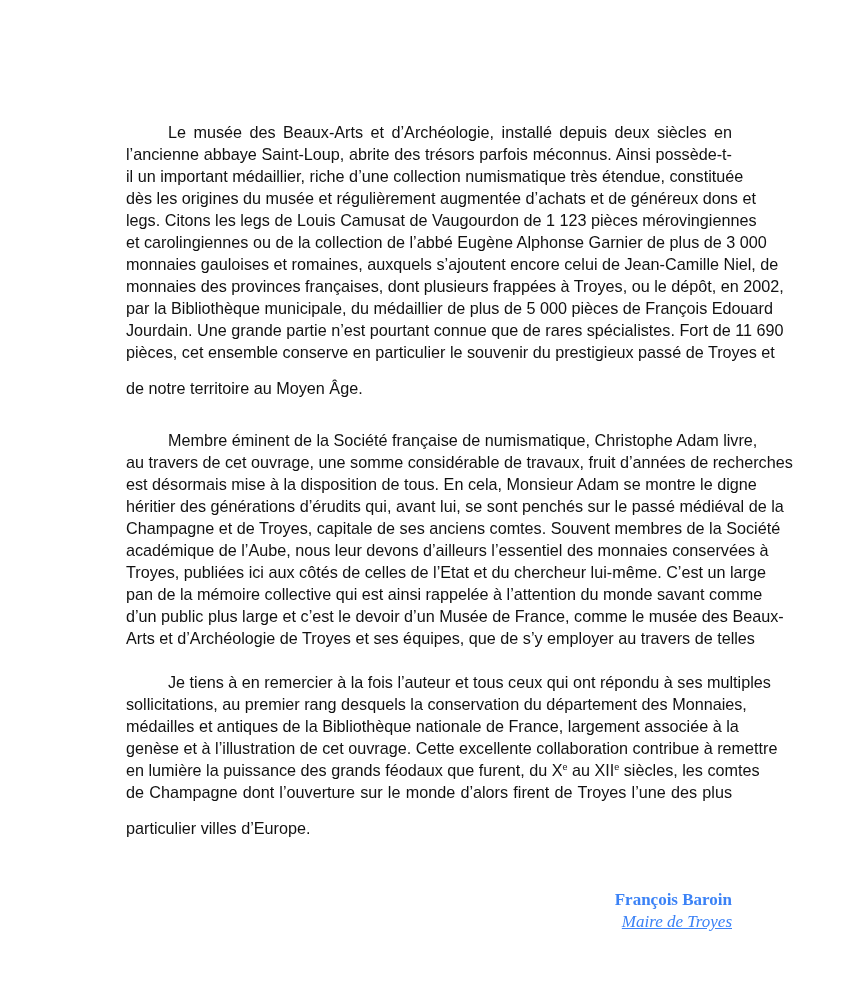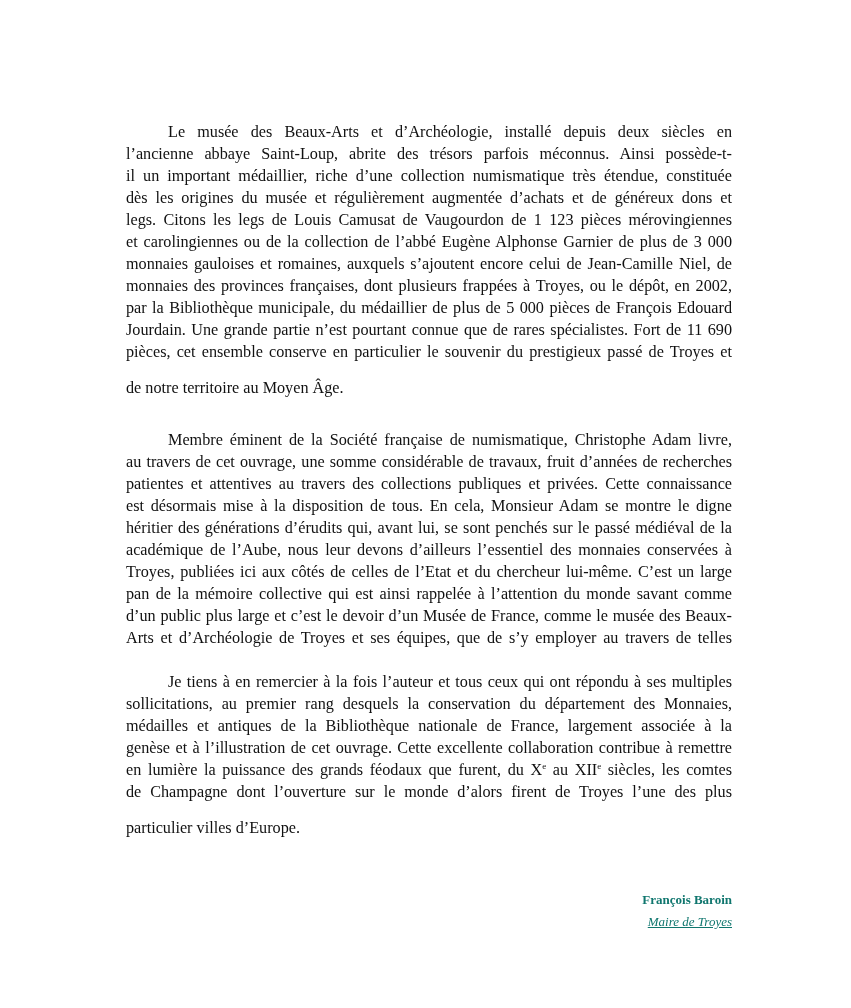--- a/index.html
+++ b/index.html
@@ -1,33 +1,33 @@
 <!DOCTYPE html>
 <html><head>
   <meta charset="utf-8">
   <style>
     html, body { margin: 0; padding: 0; background: #ffffff; }
     body { width: 851px; height: 1008px; position: relative; overflow: hidden; }
     .page { position: absolute; left: 0; top: 0; width: 851px; height: 1008px; background: #fff; }
     .text-block {
       position: absolute; left: 126px; width: 606px;
-      font-family: Liberation Serif, serif; font-size: 16.2px; color: #111;
+      font-family: Liberation Sans, sans-serif; font-size: 16.2px; color: #111;
     }
     .line {
       height: 22px; line-height: 22px; white-space: nowrap;
       text-align: justify; text-align-last: justify; display: block;
     }
     .line.last { text-align-last: left; margin-top: 14px; }
     .line.indent { text-indent: 42px; }
     #para-1 { top: 121px; }
     #para-2 { top: 429px; }
     #para-3 { top: 671px; }
     .signature {
       position: absolute; right: 119px; top: 889px; text-align: right;
-      font-family: "Liberation Serif", serif; font-size: 13px; color: #0f766e;
+      font-family: "Liberation Serif", serif; font-size: 17px; color: #3b82f6;
     }
     .sig-name { font-weight: bold; line-height: 22px; display: block; }
     .sig-title { font-style: italic; line-height: 22px; display: block; text-decoration: underline; }
     sup { font-size: 9px; vertical-align: 6px; line-height: 0; }
   </style>
 </head>
 <body>
 
 <div class="page">
 
@@ -42,23 +42,23 @@
     <span class="line">monnaies des provinces françaises, dont plusieurs frappées à Troyes, ou le dépôt, en 2002,</span>
     <span class="line">par la Bibliothèque municipale, du médaillier de plus de 5 000 pièces de François Edouard</span>
     <span class="line">Jourdain. Une grande partie n’est pourtant connue que de rares spécialistes. Fort de 11 690</span>
     <span class="line">pièces, cet ensemble conserve en particulier le souvenir du prestigieux passé de Troyes et</span>
     <span class="line last">de notre territoire au Moyen Âge.</span>
   </div>
 
   <div class="text-block" id="para-2">
     <span class="line indent">Membre éminent de la Société française de numismatique, Christophe Adam livre,</span>
     <span class="line">au travers de cet ouvrage, une somme considérable de travaux, fruit d’années de recherches</span>
-    <span class="line">patientes et attentives au travers des collections publiques et privées. Cette connaissance</span>
     <span class="line">est désormais mise à la disposition de tous. En cela, Monsieur Adam se montre le digne</span>
     <span class="line">héritier des générations d’érudits qui, avant lui, se sont penchés sur le passé médiéval de la</span>
+    <span class="line">Champagne et de Troyes, capitale de ses anciens comtes. Souvent membres de la Société</span>
     <span class="line">académique de l’Aube, nous leur devons d’ailleurs l’essentiel des monnaies conservées à</span>
     <span class="line">Troyes, publiées ici aux côtés de celles de l’Etat et du chercheur lui-même. C’est un large</span>
     <span class="line">pan de la mémoire collective qui est ainsi rappelée à l’attention du monde savant comme</span>
     <span class="line">d’un public plus large et c’est le devoir d’un Musée de France, comme le musée des Beaux-</span>
     <span class="line">Arts et d’Archéologie de Troyes et ses équipes, que de s’y employer au travers de telles</span>
   </div>
 
   <div class="text-block" id="para-3">
     <span class="line indent">Je tiens à en remercier à la fois l’auteur et tous ceux qui ont répondu à ses multiples</span>
     <span class="line">sollicitations, au premier rang desquels la conservation du département des Monnaies,</span>

